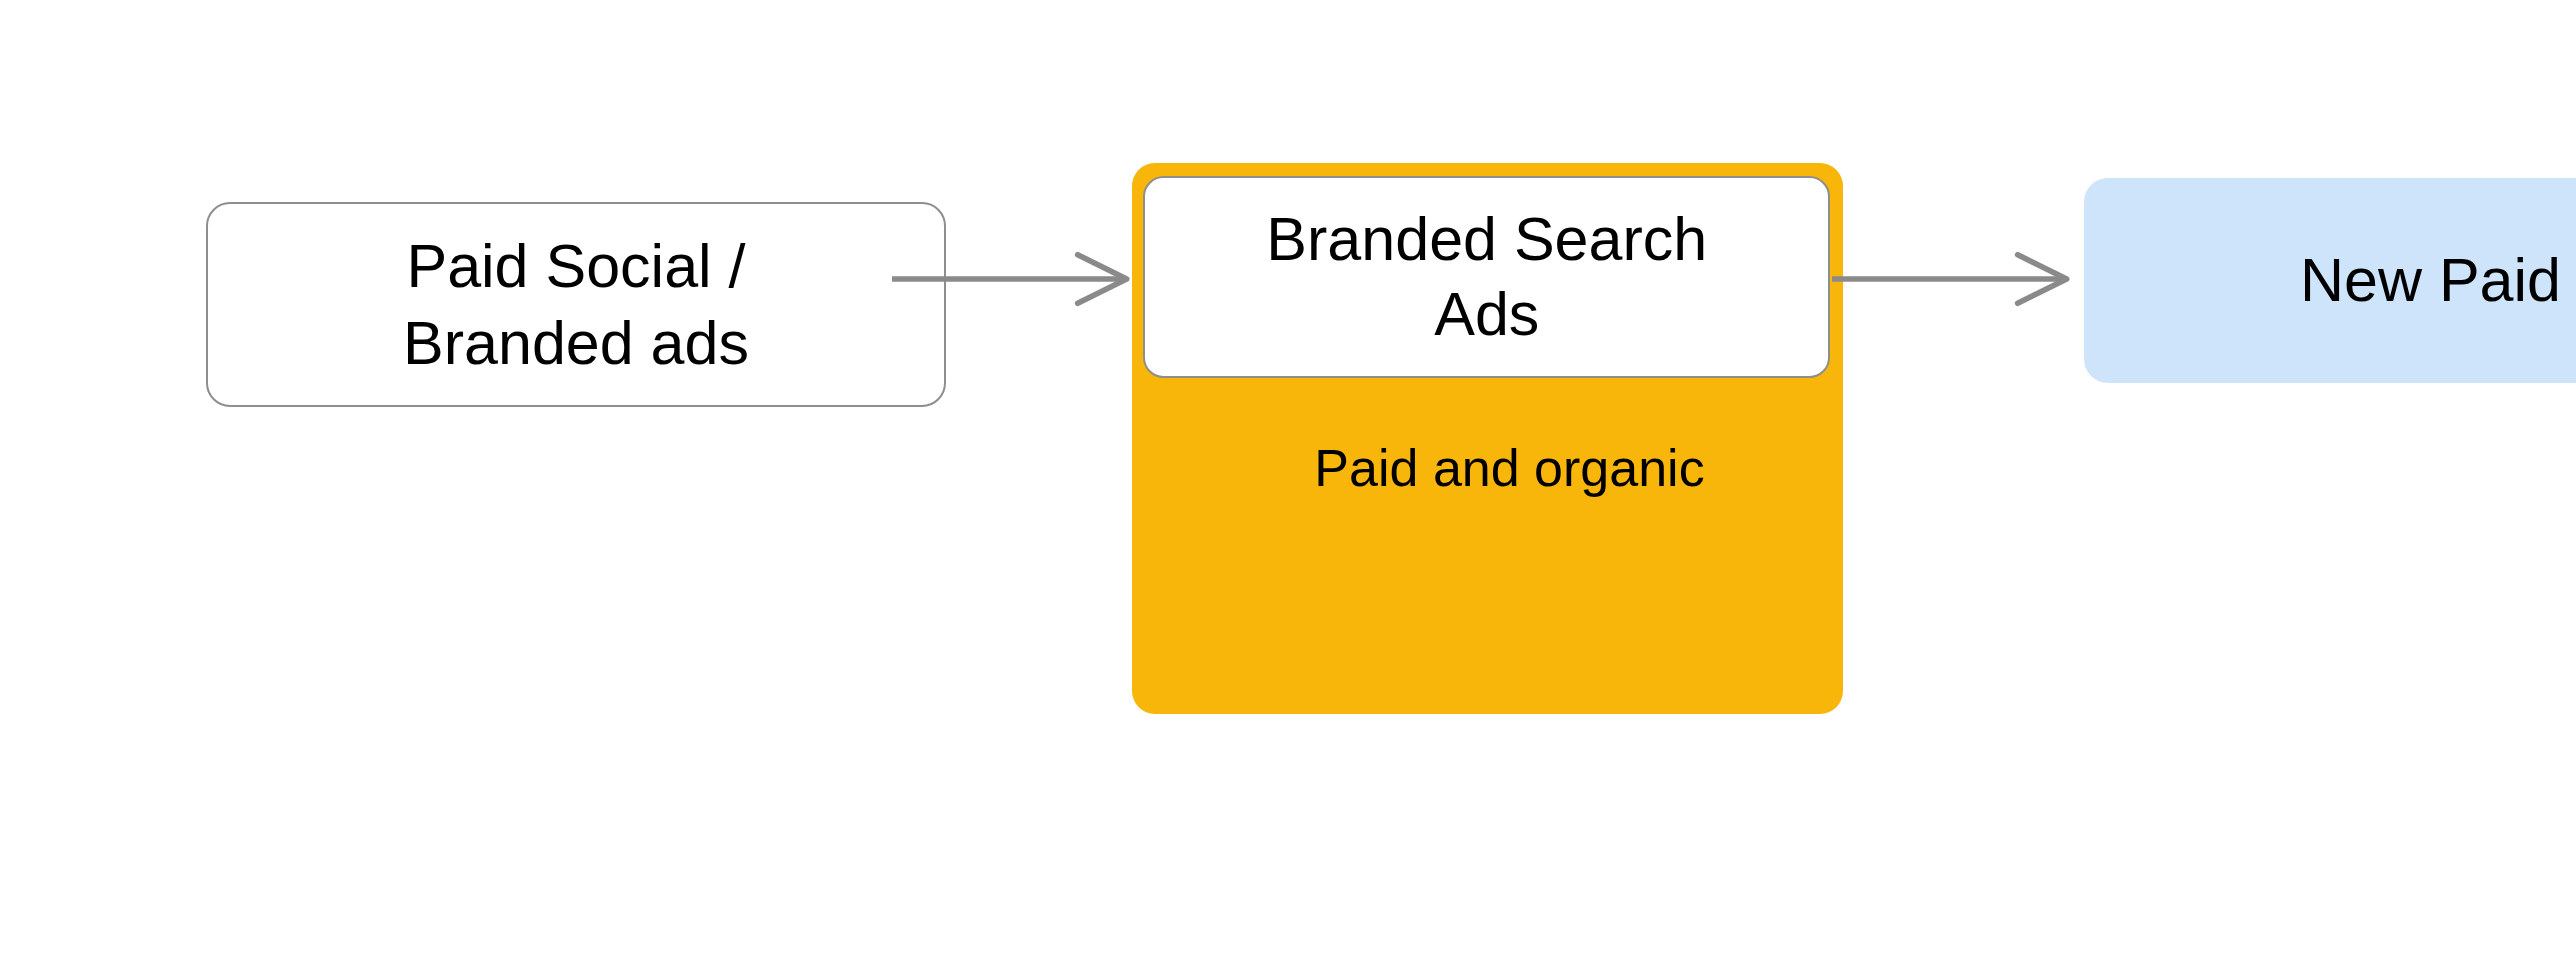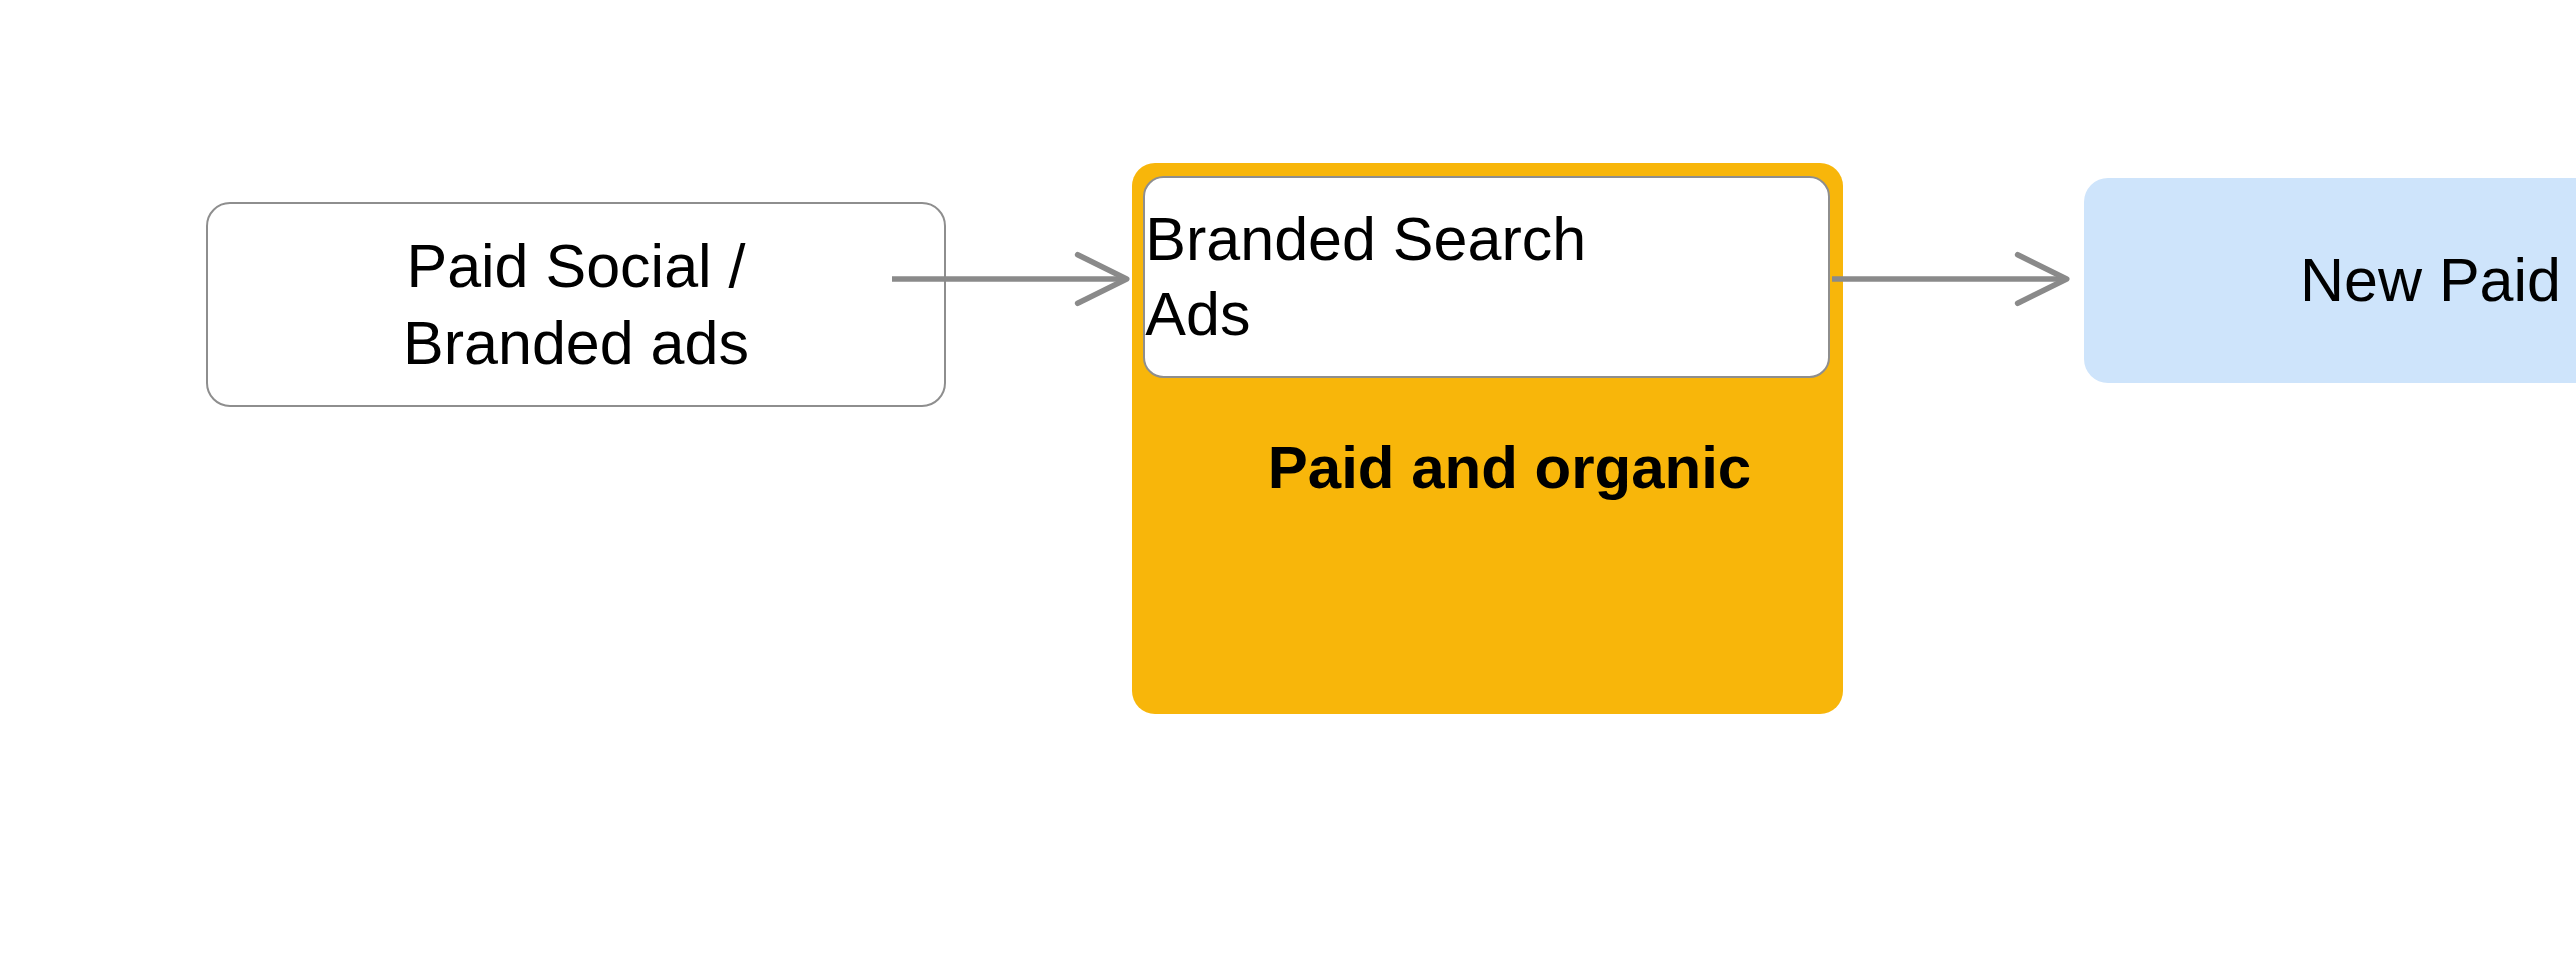--- a/index.html
+++ b/index.html
@@ -63,36 +63,36 @@
     left: 11.3px;
     top: 13.4px;
     width: 687px;
     height: 202px;
     box-sizing: border-box;
     background: var(--color-node-fill, #ffffff);
     border: 2.1px solid var(--color-node-border, #8e8e8e);
     border-radius: 20.6px;
     display: flex;
     flex-direction: column;
-    align-items: flex-start;
+    align-items: center;
     justify-content: center;
     text-align: center;
   }
   .branded-card .node-label {
     line-height: 75px;
   }
   .group-annotation {
     position: absolute;
     left: 0;
     right: 0;
     top: 260px;
     text-align: center;
-    font-size: 60px;
+    font-size: 52px;
     line-height: 90px;
-    font-weight: 700;
+    font-weight: 400;
     padding-left: 44px;
   }
   .group-footnote {
     position: absolute;
     left: 0;
     right: 0;
     top: 459px;
     text-align: center;
     font-size: 40px;
     line-height: 48px;

